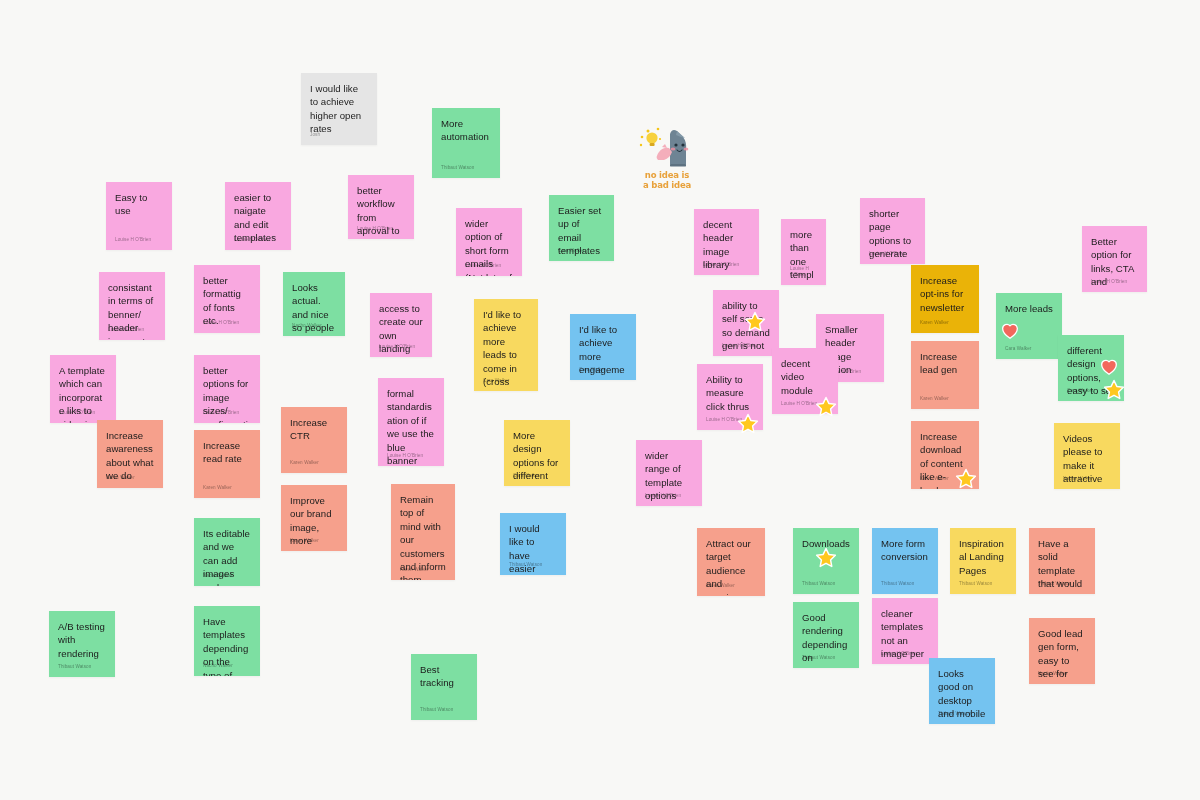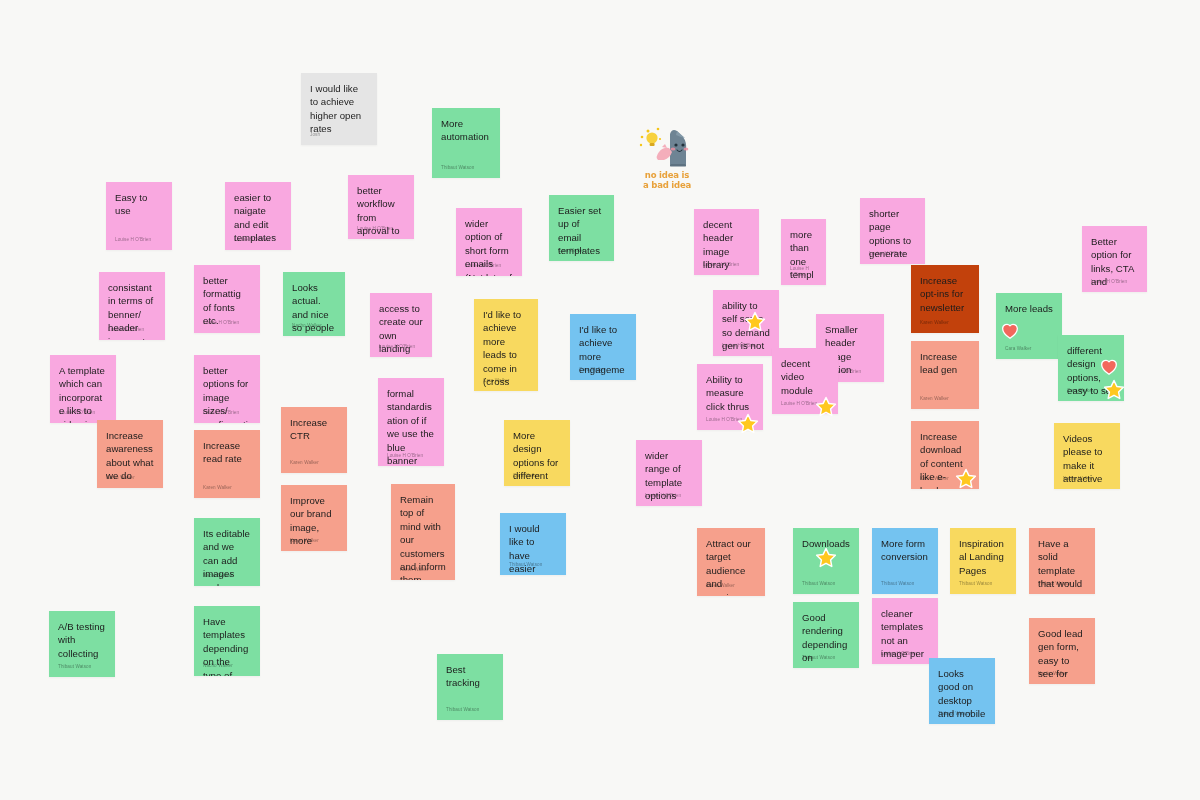--- a/index.html
+++ b/index.html
@@ -187,21 +187,21 @@
       <div class="note-author">Louise H O'Brien</div>
     </div>
     <div class="note" style="left: 772px; top: 348px; width: 66px; height: 66px; background: rgb(249, 168, 224);">
       <div class="note-text">decent video module</div>
       <div class="note-author">Louise H O'Brien</div>
     </div>
     <div class="note" style="left: 697px; top: 364px; width: 66px; height: 66px; background: rgb(249, 168, 224);">
       <div class="note-text">Ability to measure click thrus</div>
       <div class="note-author">Louise H O'Brien</div>
     </div>
-    <div class="note" style="left: 911px; top: 265px; width: 68px; height: 68px; background: #c2410c;">
+    <div class="note" style="left: 911px; top: 265px; width: 68px; height: 68px; background: #eab308;">
       <div class="note-text">Increase opt-ins for newsletter</div>
       <div class="note-author">Karen Walker</div>
     </div>
     <div class="note" style="left: 911px; top: 341px; width: 68px; height: 68px; background: rgb(246, 160, 140);">
       <div class="note-text">Increase lead gen</div>
       <div class="note-author">Karen Walker</div>
     </div>
     <div class="note" style="left: 996px; top: 293px; width: 66px; height: 66px; background: rgb(125, 223, 162);">
       <div class="note-text">More leads</div>
       <div class="note-author">Cara Walker</div>
@@ -296,28 +296,28 @@
     </div>
     <div class="note" style="left: 929px; top: 658px; width: 66px; height: 66px; background: rgb(116, 195, 240);">
       <div class="note-text">Looks good on desktop and mobile</div>
       <div class="note-author">Thibaut Watson</div>
     </div>
     <div class="note" style="left: 1029px; top: 618px; width: 66px; height: 66px; background: rgb(246, 160, 140);">
       <div class="note-text">Good lead gen form, easy to see for collecting more leads</div>
       <div class="note-author">Nacho Walker</div>
     </div>
     <div class="note" style="left: 49px; top: 611px; width: 66px; height: 66px; background: rgb(125, 223, 162);">
-      <div class="note-text">A/B testing with collecting</div>
+      <div class="note-text">A/B testing with rendering</div>
       <div class="note-author">Thibaut Watson</div>
     </div>
     <div class="note" style="left: 194px; top: 606px; width: 66px; height: 70px; background: rgb(125, 223, 162);">
       <div class="note-text">Have templates depending on the type of content sent so it looks unique</div>
       <div class="note-author">Nacho Walker</div>
     </div>
-    <div class="note" style="left: 411px; top: 654px; width: 66px; height: 66px; background: rgb(125, 223, 162); margin-left: 26px;">
+    <div class="note" style="left: 411px; top: 654px; width: 66px; height: 66px; background: rgb(125, 223, 162);">
       <div class="note-text">Best tracking</div>
       <div class="note-author">Thibaut Watson</div>
     </div>
     <div class="sticker" style="left: 744px; top: 311px;">
       <svg viewBox="0 0 24 24">
         <path d="M12 1.6l3.1 6.5 7.1 1-5.2 5 1.3 7.1-6.3-3.4-6.3 3.4 1.3-7.1-5.2-5 7.1-1z" fill="#ffc81f" stroke="#ffffff" stroke-width="1.6" stroke-linejoin="round"></path>
       </svg>
     </div>
     <div class="sticker" style="left: 815px; top: 396px;">
       <svg viewBox="0 0 24 24">

